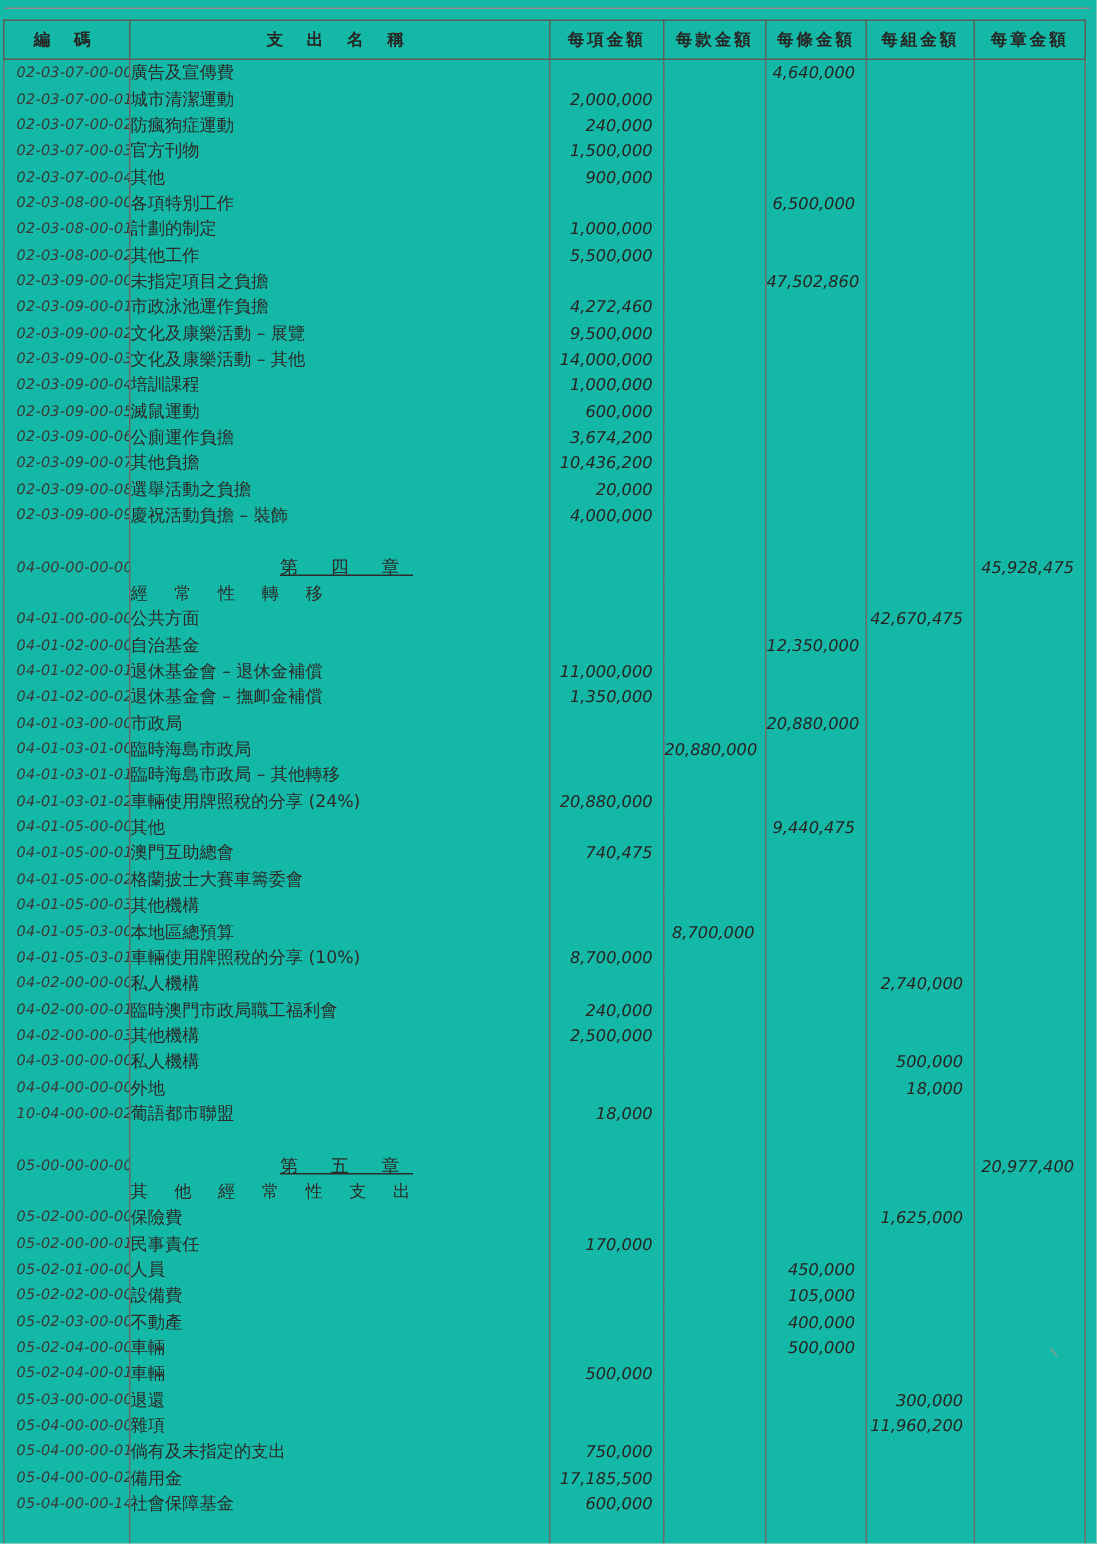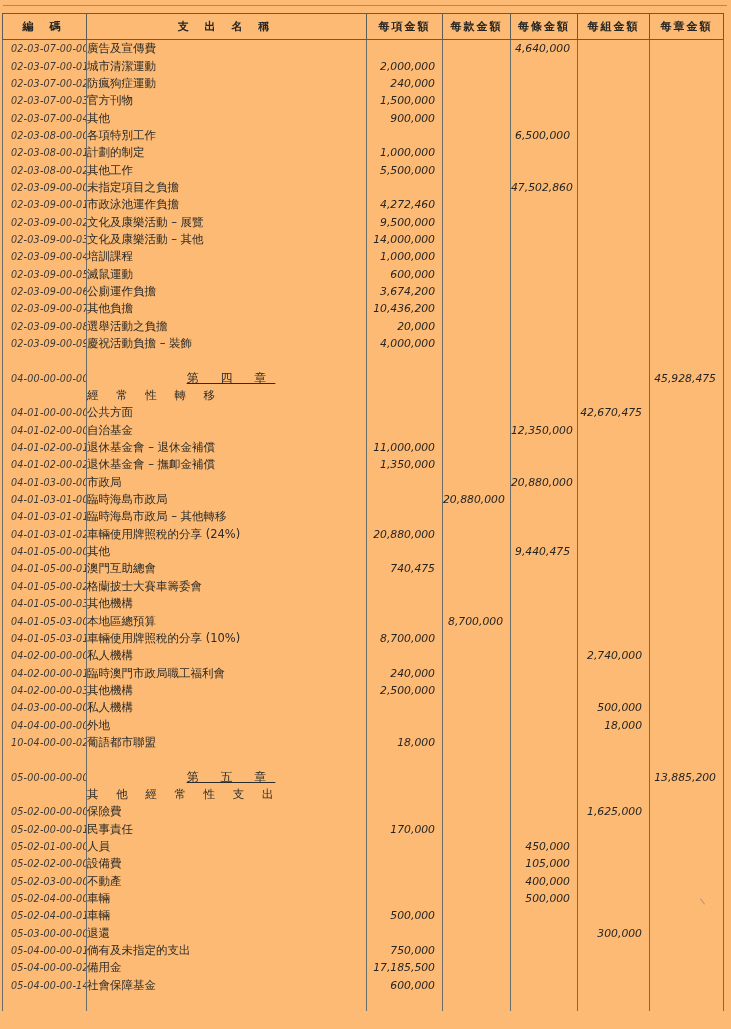--- a/index.html
+++ b/index.html
@@ -1,20 +1,20 @@
 <!DOCTYPE html>
 <html><head>
 <meta charset="utf-8">
 <style>
   html,body{margin:0;padding:0;background:#d9d9d6;}
   .page{
     position:relative;
     width:731px;height:1029px;
     margin:0 auto;
-    background:#fdba74;
+    background:#14b8a6;
     overflow:hidden;
     font-family:"DejaVu Sans",sans-serif;
     color:#2e2e2e;
   }
   .topline{
     position:absolute;top:5px;left:3px;width:724px;height:0;
     border-top:1.6px solid #8f8f8c;
   }
   table.budget{
     position:absolute;top:13px;left:2px;
@@ -495,21 +495,21 @@
           <td class="amount"></td>
           <td class="amount"></td>
         </tr>
         <tr class="chapter">
           <td class="code">05-00-00-00-00</td>
           <td class="name">第 五 章</td>
           <td class="amount"></td>
           <td class="amount"></td>
           <td class="amount"></td>
           <td class="amount"></td>
-          <td class="amount">13,885,200</td>
+          <td class="amount">20,977,400</td>
         </tr>
         <tr class="subtitle">
           <td class="code"></td>
           <td class="name">其 他 經 常 性 支 出</td>
           <td class="amount"></td>
           <td class="amount"></td>
           <td class="amount"></td>
           <td class="amount"></td>
           <td class="amount"></td>
         </tr>
@@ -576,20 +576,29 @@
           <td class="amount"></td>
           <td class="amount"></td>
         </tr>
         <tr class="item">
           <td class="code">05-03-00-00-00</td>
           <td class="name">退還</td>
           <td class="amount"></td>
           <td class="amount"></td>
           <td class="amount"></td>
           <td class="amount">300,000</td>
+          <td class="amount"></td>
+        </tr>
+        <tr class="item">
+          <td class="code">05-04-00-00-00</td>
+          <td class="name">雜項</td>
+          <td class="amount"></td>
+          <td class="amount"></td>
+          <td class="amount"></td>
+          <td class="amount">11,960,200</td>
           <td class="amount"></td>
         </tr>
         <tr class="item">
           <td class="code">05-04-00-00-01</td>
           <td class="name">倘有及未指定的支出</td>
           <td class="amount">750,000</td>
           <td class="amount"></td>
           <td class="amount"></td>
           <td class="amount"></td>
           <td class="amount"></td>

